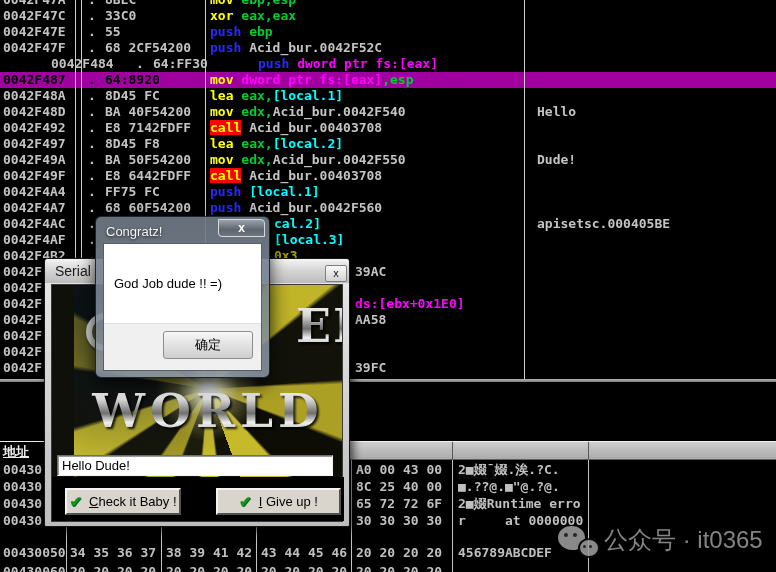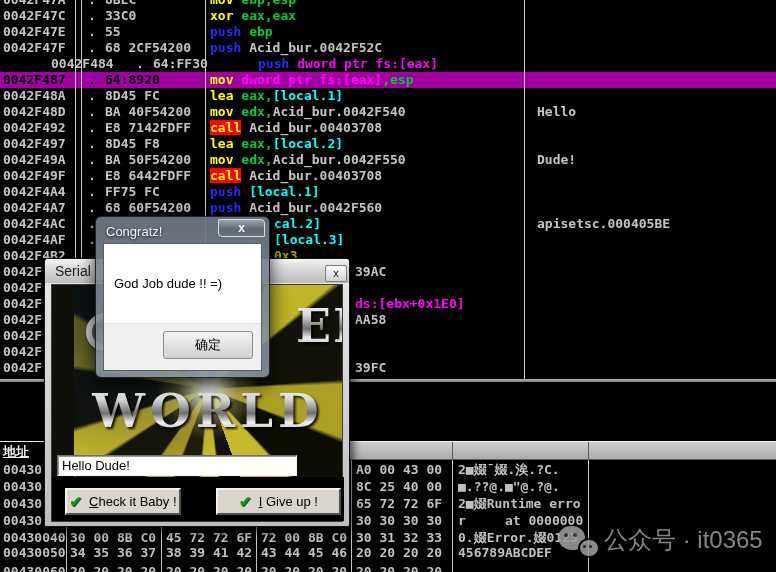--- a/index.html
+++ b/index.html
@@ -59,21 +59,21 @@
      background:radial-gradient(ellipse at 18% 12%, rgba(10,20,30,.75), transparent 55%);}
   .metal{font-family:"DejaVu Serif",serif;font-weight:bold;color:#d9d9d9;
      filter:drop-shadow(2px 2px 1px rgba(0,0,0,.85));}
   @supports (-webkit-background-clip:text){
     .metal{background:linear-gradient(180deg,#ffffff,#d8d8d8 30%,#6f6f6f 55%,#efefef 72%,#8c8c8c);
            -webkit-background-clip:text;background-clip:text;color:transparent;}}
   #art-word-top{position:absolute;left:222px;top:14px;font-size:46px;letter-spacing:2px;}
   #art-ring{position:absolute;left:12px;top:28px;width:26px;height:26px;border:6px solid #c6c6c6;border-radius:50%;
      box-shadow:inset 1px 1px 2px #555,1px 2px 3px rgba(0,0,0,.6);}
   #art-word-main{position:absolute;left:0;right:0;top:98px;text-align:center;font-size:47px;letter-spacing:5px;}
-  #serial-input{position:absolute;left:12px;top:196px;width:240px;height:21px;box-sizing:border-box;
+  #serial-input{position:absolute;left:12px;top:196px;width:276px;height:21px;box-sizing:border-box;
      background:#fff;color:#000;border:1px solid #6f6f6f;border-bottom-color:#f2f2f2;border-right-color:#f2f2f2;
      box-shadow:inset 1px 1px 0 #9a9a9a;font-family:"Liberation Sans",sans-serif;font-size:13px;padding:1px 4px;}
   #serial-btnbar{position:absolute;left:7px;top:218px;width:292px;height:44px;background:#000;}
   .btn95{position:absolute;top:11px;height:27px;background:#d9d5cd;box-sizing:border-box;
      border-top:2px solid #f5f3ef;border-left:2px solid #f5f3ef;border-right:2px solid #505050;border-bottom:2px solid #505050;
      display:flex;align-items:center;justify-content:center;gap:7px;font-size:13px;color:#000;}
   #check-button{left:13px;width:116px;}
   #giveup-button{left:164px;width:125px;}
   .checkmark{color:#129612;font-size:15px;font-weight:bold;text-shadow:1px 1px 0 #063;}
   .ukey{text-decoration:underline;}
@@ -164,21 +164,20 @@
     <div class="dvl" style="left:66px;"></div>
     <div class="dvl" style="left:161px;"></div>
     <div class="dvl" style="left:256px;"></div>
     <div class="dvl" style="left:351px;"></div>
     <div class="dvl" style="left:452px;"></div>
     <div class="dvl" style="left:588px;"></div>
   <div class="dumprow" style="top: 25px;"><span style="left: 3px;">00430</span><span style="left: 356px;">A0 00 43 00</span><span style="left: 458px;">2■娺¯娺.涘.?C.</span></div>
       <div class="dumprow" style="top: 42px;"><span style="left: 3px;">00430</span><span style="left: 356px;">8C 25 40 00</span><span style="left: 458px;">■.??@.■"@.?@.</span></div>
       <div class="dumprow" style="top: 59px;"><span style="left: 3px;">00430</span><span style="left: 356px;">65 72 72 6F</span><span style="left: 458px;">2■娺Runtime erro</span></div>
       <div class="dumprow" style="top: 76px;"><span style="left: 3px;">00430</span><span style="left: 356px;">30 30 30 30</span><span style="left: 458px;">r     at 0000000</span></div>
-      <div class="dumprow" style="top: 93px;"><span style="left: 3px;">00430040</span><span style="left: 70px;">30 00 8B C0</span><span style="left: 166px;">45 72 72 6F</span><span style="left: 261px;">72 00 8B C0</span><span style="left: 356px;">30 31 32 33</span><span style="left: 458px;">0.娺Error.娺0123</span></div>
       <div class="dumprow" style="top: 100px; margin-top: 8px;"><span style="left: 3px;">00430050</span><span style="left: 70px;">34 35 36 37</span><span style="left: 166px;">38 39 41 42</span><span style="left: 261px;">43 44 45 46</span><span style="left: 356px;">20 20 20 20</span><span style="left: 458px;">456789ABCDEF</span></div>
       <div class="dumprow" style="top: 127px;"><span style="left: 3px;">00430060</span><span style="left: 70px;">20 20 20 20</span><span style="left: 166px;">20 20 20 20</span><span style="left: 261px;">20 20 20 20</span><span style="left: 356px;">20 20 20 20</span><span style="left: 458px;"></span></div>
     </div>
 
   <div id="serial-window">
     <div id="serial-titlebar">
       <span id="serial-title">Serial</span>
       <div id="serial-close">
         <span>x</span>
       </div>

